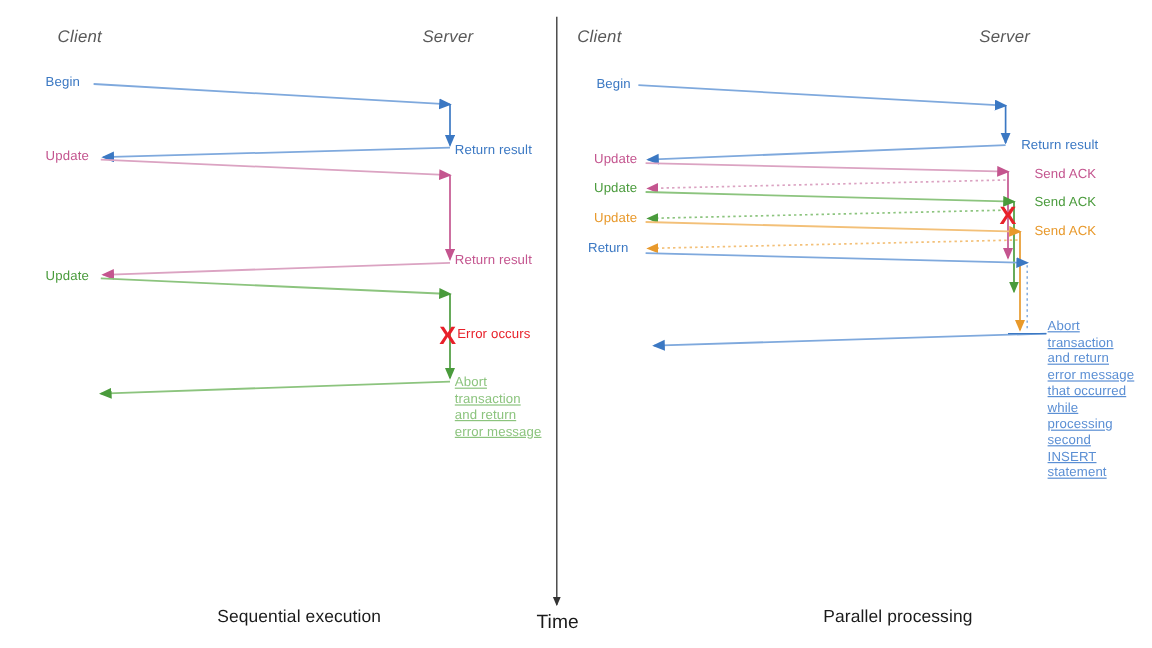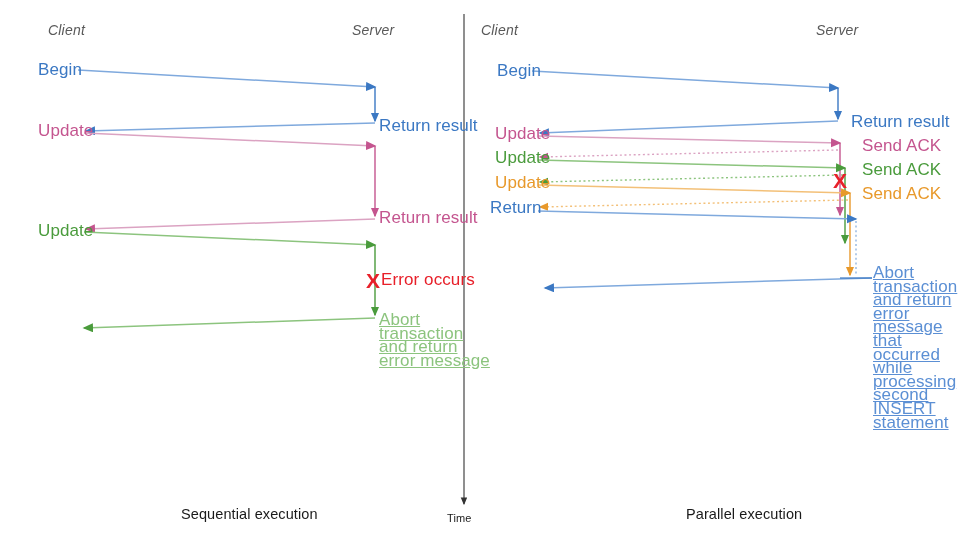--- a/index.html
+++ b/index.html
@@ -19,37 +19,37 @@
     position: absolute;
     left: 0;
     top: 0;
     width: 960px;
     height: 540px;
     pointer-events: none;
   }
   .lbl {
     position: absolute;
     font-family: "Liberation Sans", sans-serif;
-    font-size: 17px;
+    font-size: 11px;
     line-height: 13.5px;
     white-space: pre;
     letter-spacing: 0.1px;
   }
   .lane-head {
     font-size: 14px;
     font-style: italic;
     color: #595959;
     letter-spacing: 0.2px;
   }
   .caption {
     font-size: 14.5px;
     color: #1a1a1a;
   }
   .time-lbl {
-    font-size: 11px;
+    font-size: 16px;
     color: #1a1a1a;
   }
   .blk {
     white-space: pre-line;
     line-height: 13.6px;
     text-decoration: underline;
   }
   .xmark {
     position: absolute;
     font-size: 21px;
@@ -175,16 +175,16 @@
 and return
 error message
 that occurred
 while
 processing
 second
 INSERT
 statement</div>
 
   <div class="lbl caption" style="left:153px; top:508px;margin-left:28px;">Sequential execution</div>
-  <div class="lbl caption" style="left:686px; top:508px;">Parallel execution</div>
+  <div class="lbl caption" style="left:686px; top:508px;">Parallel processing</div>
   <div class="lbl time-lbl" style="left:447px; top:512px;">Time</div>
 
 </div>
 
 </body></html>

